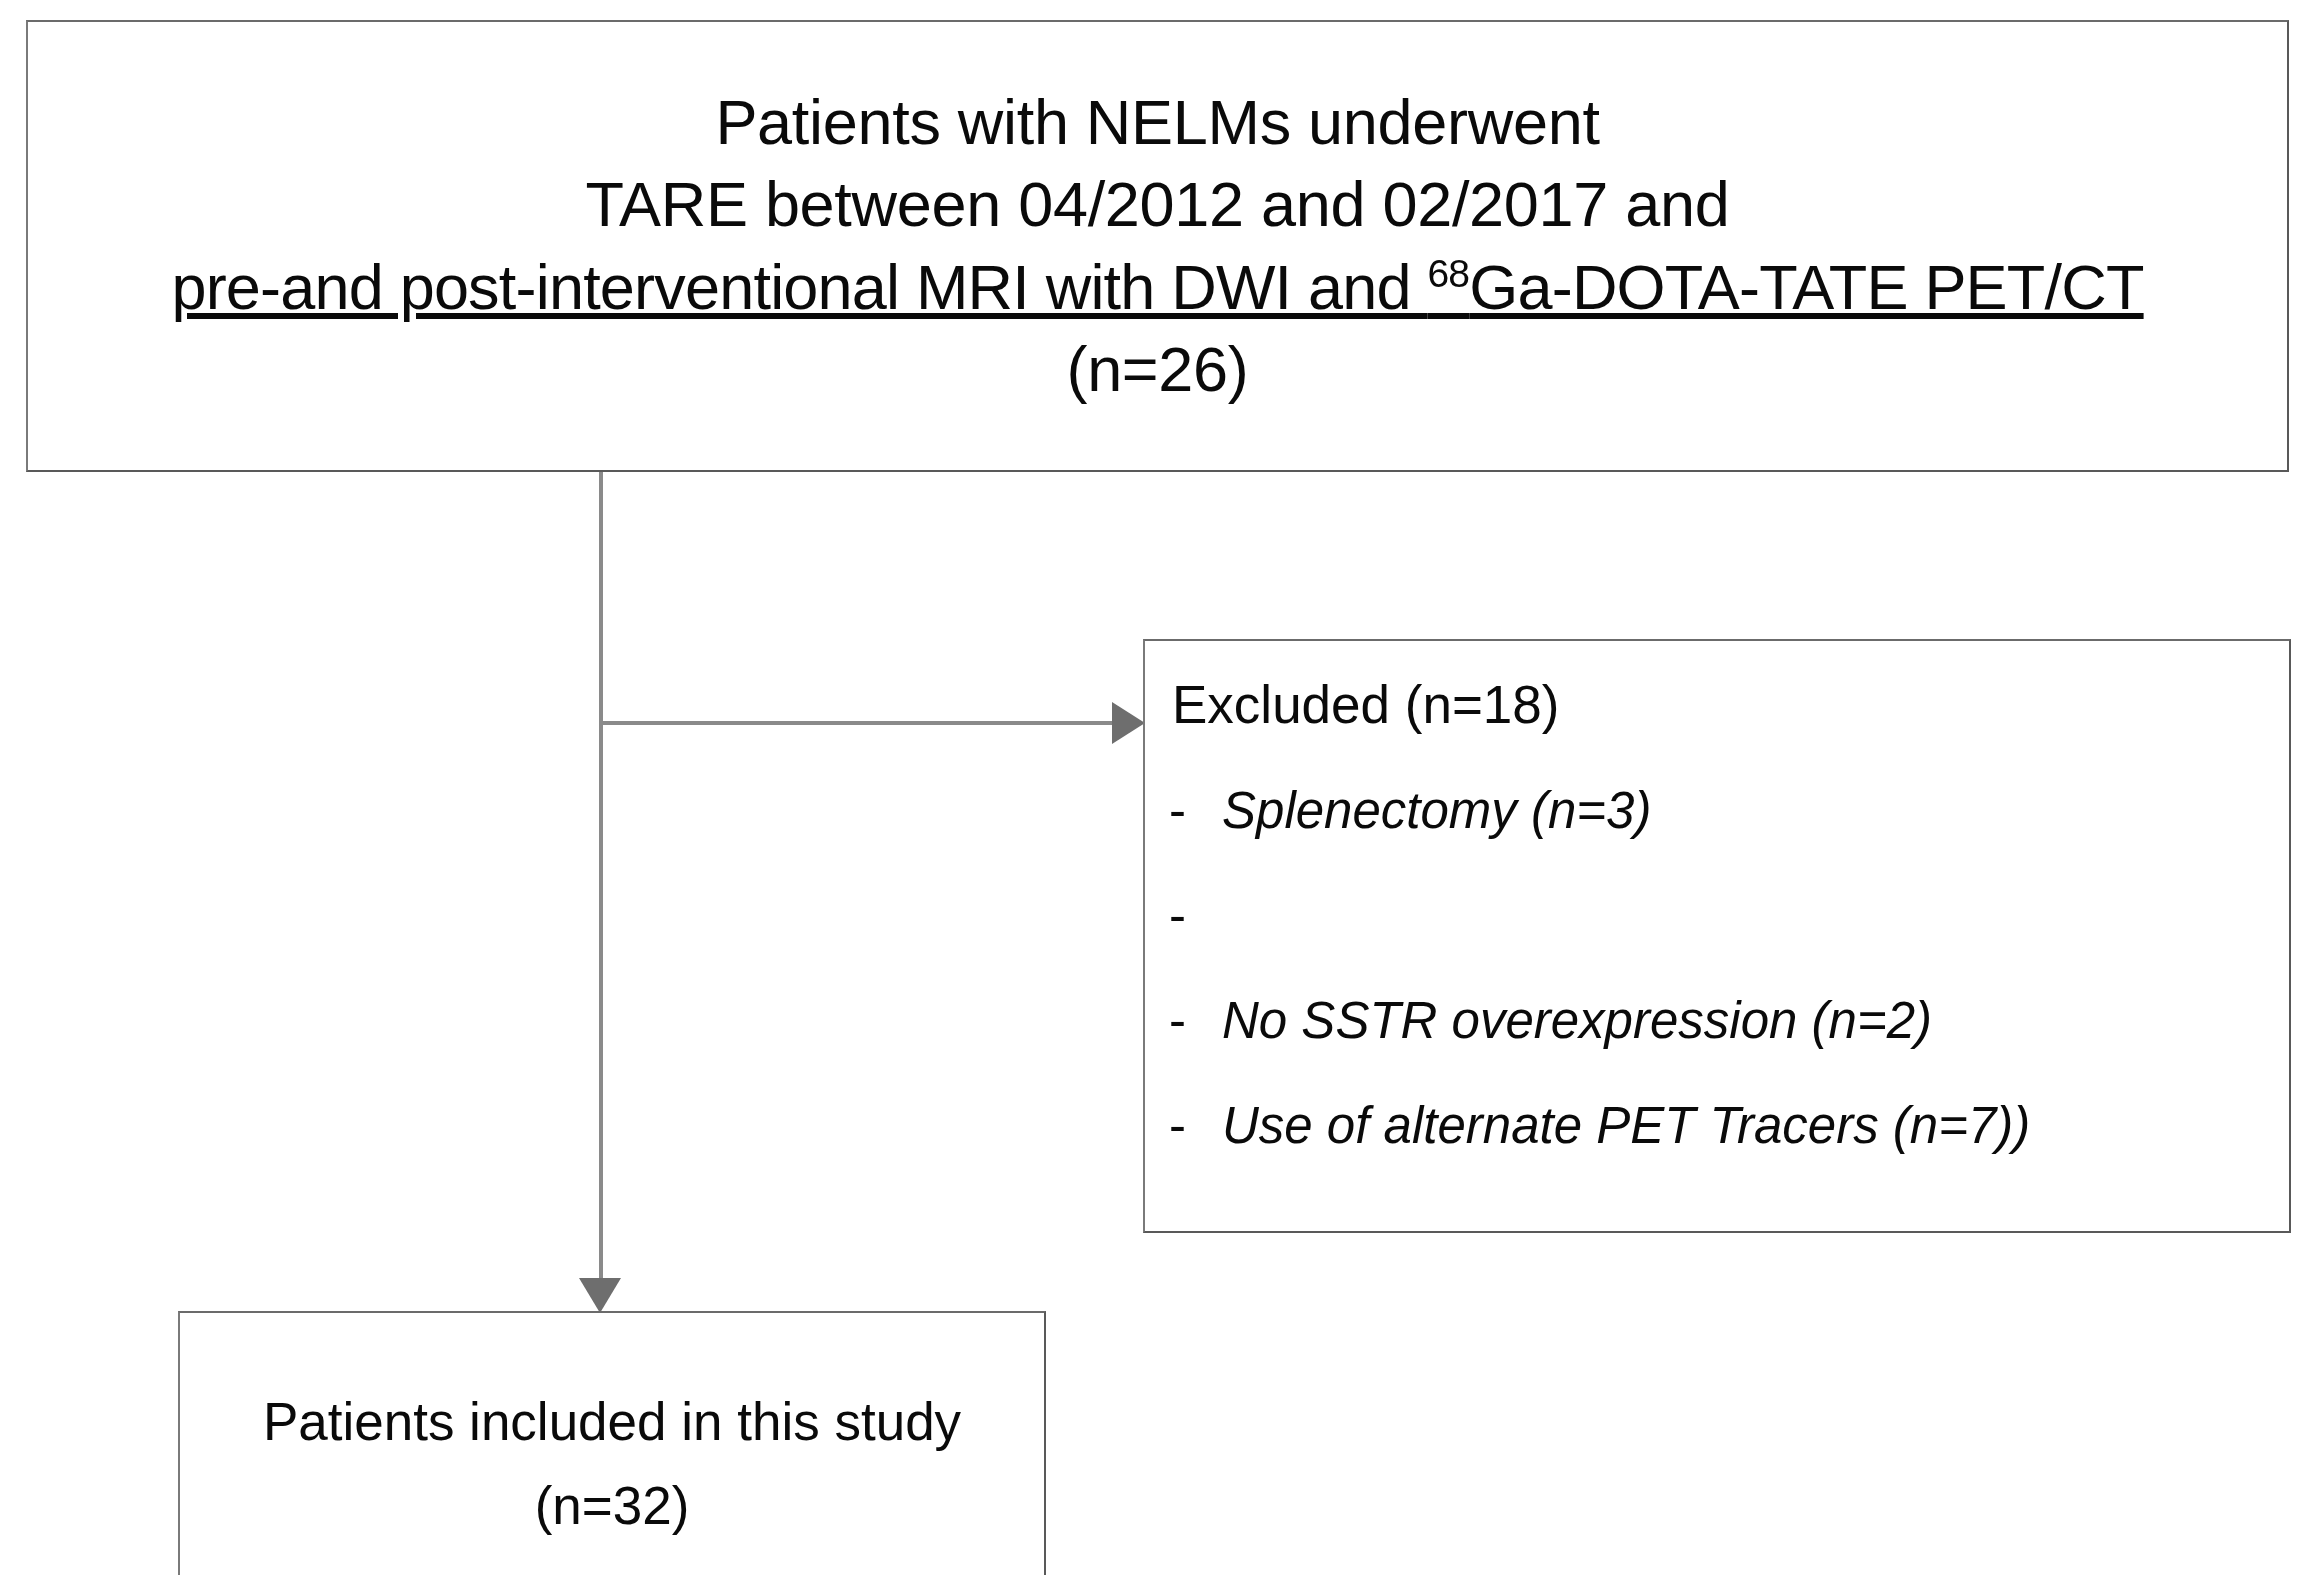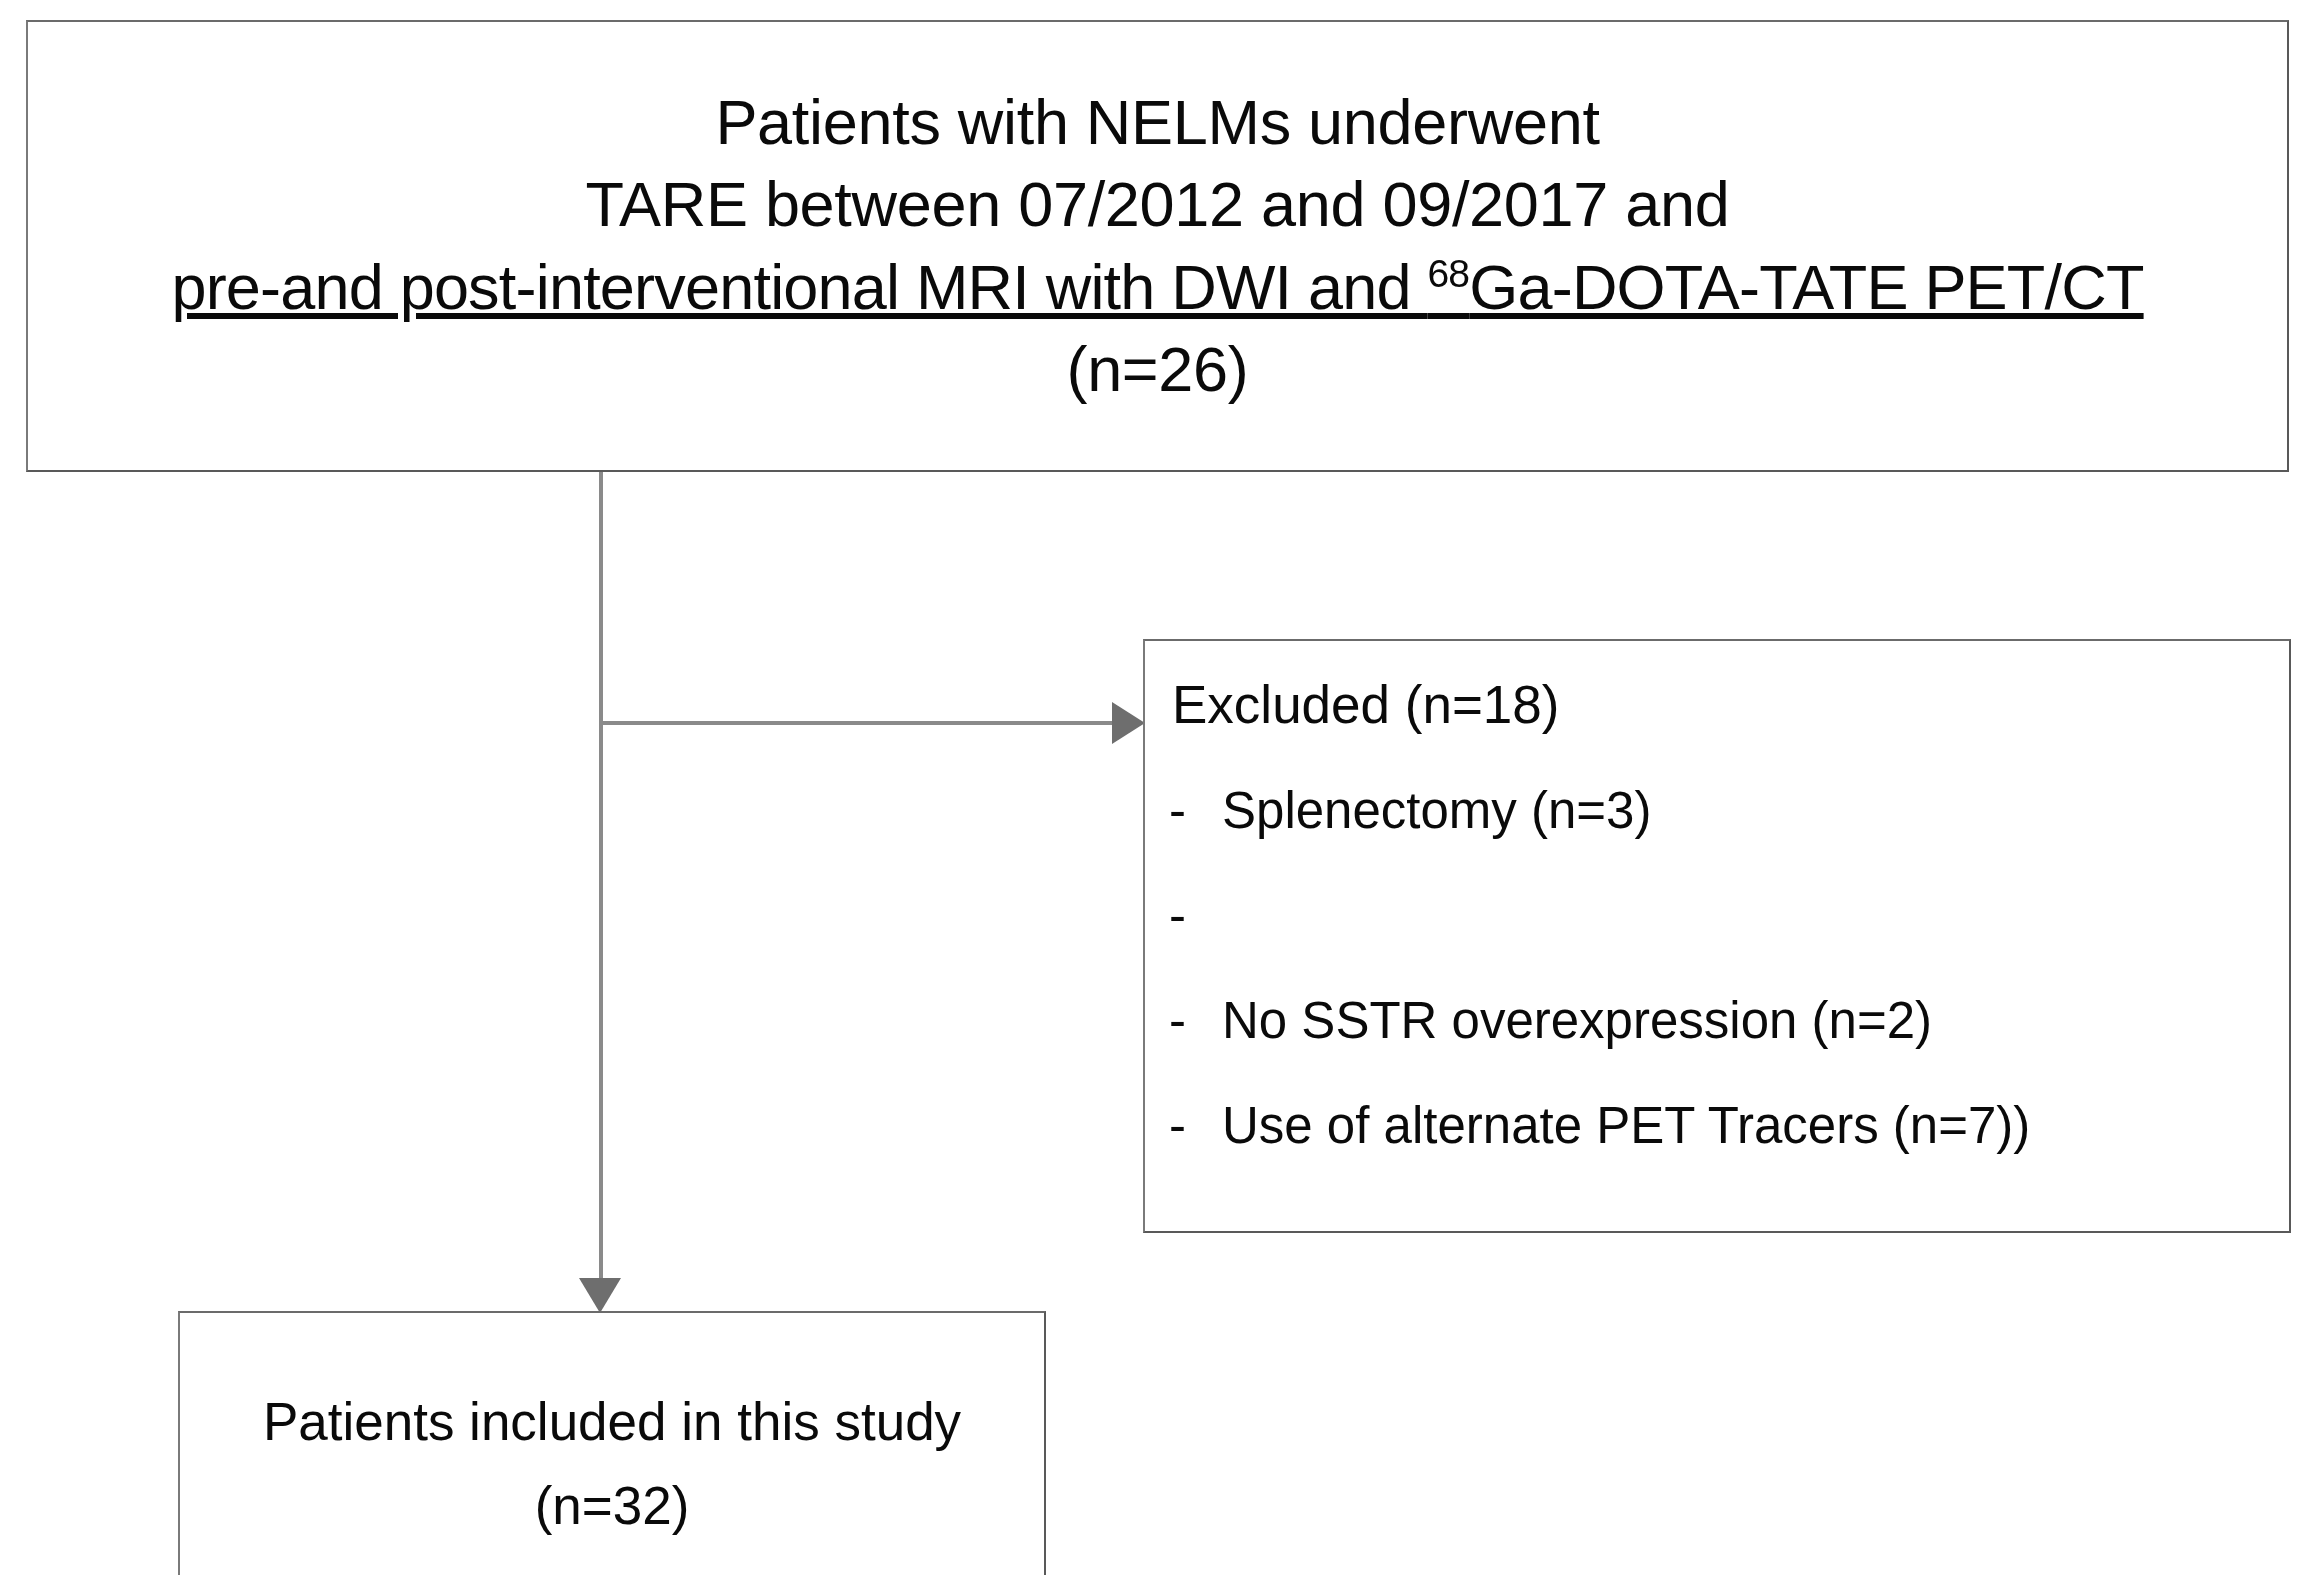--- a/index.html
+++ b/index.html
@@ -94,21 +94,21 @@
     white-space: nowrap;
   }
   .excl-dash {
     width: 77px;
     flex: 0 0 77px;
     text-align: left;
     padding-left: 24px;
     box-sizing: border-box;
     font-size: 51px;
   }
-  .excl-text { flex: 0 1 auto; }
+  .excl-text { flex: 0 1 auto; font-style: italic; }
 
   .incl-line {
     font-size: 53px;
     line-height: 1.0;
     white-space: nowrap;
     text-align: center;
     margin: 0;
     padding: 15.4px 0;
   }
 
@@ -149,21 +149,21 @@
     border-top: 35px solid #6e6e6e;
   }
 </style>
 </head>
 <body>
 
 <div id="canvas">
 
   <div class="fc-box" id="box-enrollment">
     <p class="enroll-line">Patients with NELMs underwent</p>
-    <p class="enroll-line">TARE between 07/2012 and 09/2017 and</p>
+    <p class="enroll-line">TARE between 04/2012 and 02/2017 and</p>
     <p class="enroll-line tight"><span>pre-and post-interventional MRI with DWI and </span><sup class="iso">68</sup><span>Ga-DOTA-TATE  PET/CT</span></p>
     <p class="enroll-line">(n=26)</p>
   </div>
 
   <div class="connector" id="conn-vertical"></div>
   <div class="connector" id="conn-horizontal"></div>
   <div class="arrowhead" id="arrow-to-excluded"></div>
   <div class="arrowhead" id="arrow-to-included"></div>
 
   <div class="fc-box" id="box-excluded">

